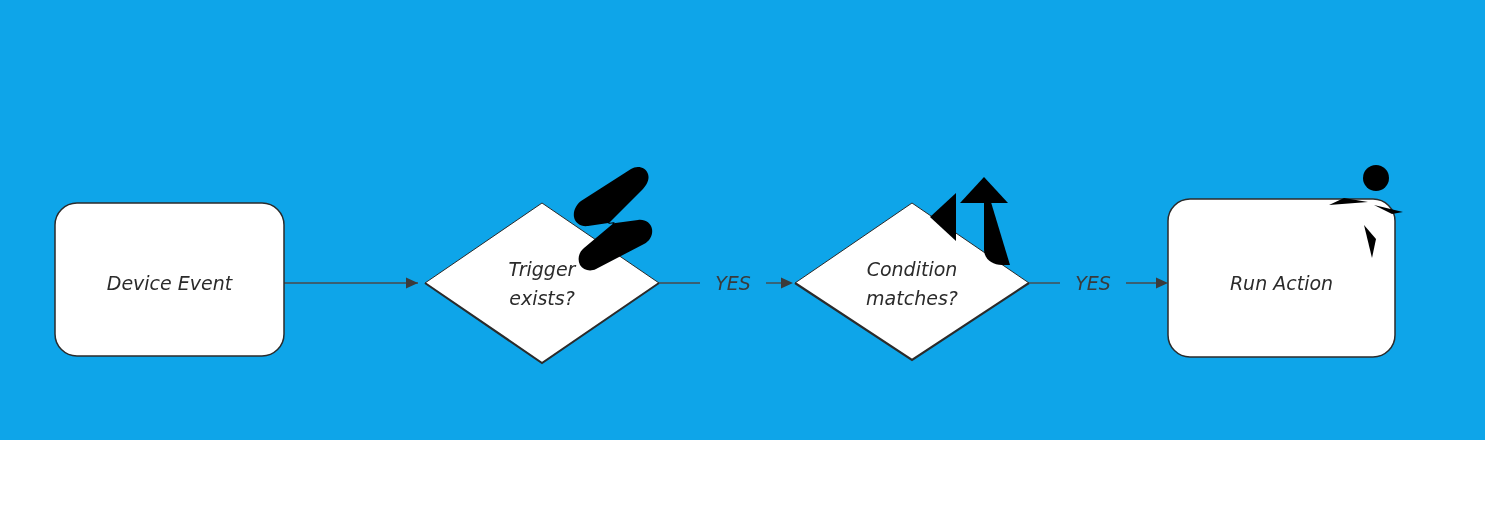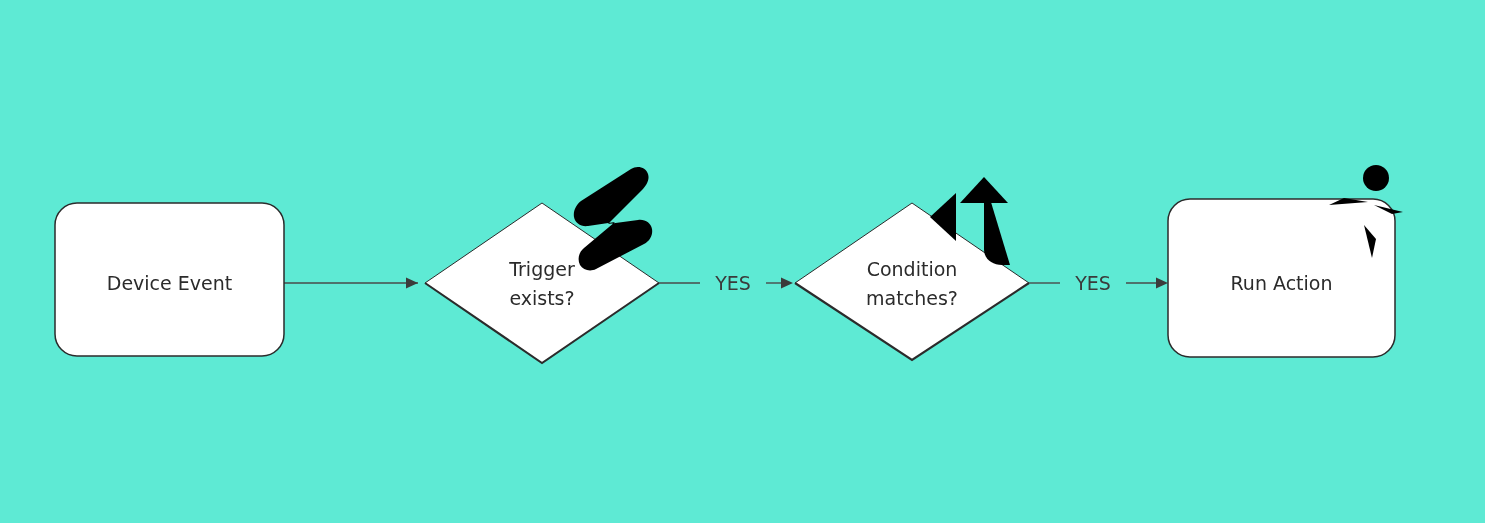--- a/index.html
+++ b/index.html
@@ -6,23 +6,24 @@
     margin: 0;
     padding: 0;
     background: #ffffff;
   }
   body {
     font-family: "DejaVu Sans", sans-serif;
   }
   #canvas {
     position: relative;
     width: 1485px;
-    height: 523px;
-    background: #5eead4;
+    height: 440px;
+    background: #0ea5e9;
     overflow: hidden;
+    font-style: italic;
   }
   #flow-svg {
     position: absolute;
     left: 0;
     top: 0;
     width: 1485px;
     height: 523px;
     display: block;
   }
   .node-label {

